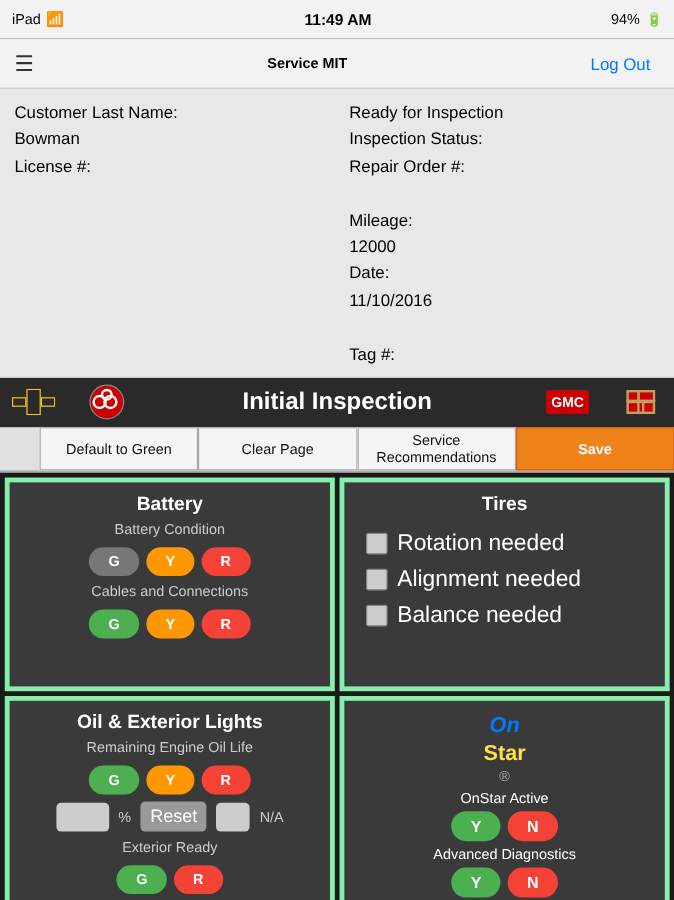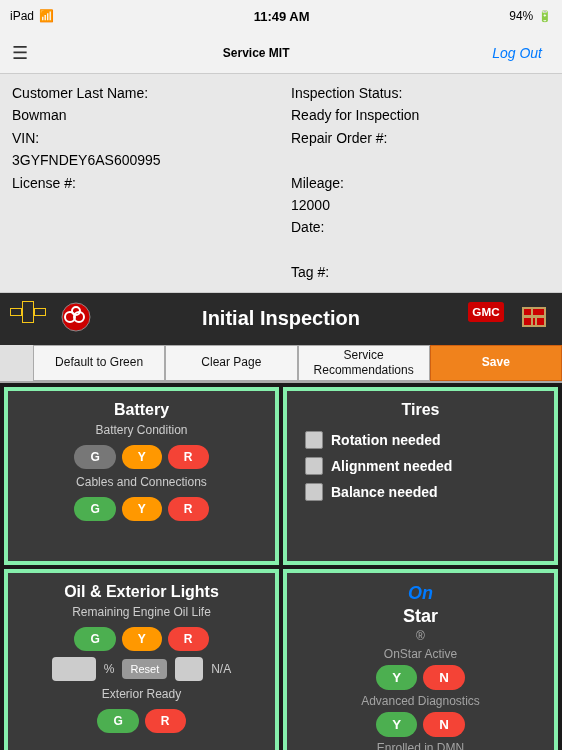--- a/index.html
+++ b/index.html
@@ -39,57 +39,56 @@
     }
     .hamburger { font-size: 18px; color: #333; cursor: pointer; }
     #nav-title { font-size: 12px; font-weight: 600; color: #000; }
     #logout-btn {
       background: none;
       border: none;
       color: #007aff;
       font-size: 14px;
       cursor: pointer;
       padding: 4px 8px;
-      font-style: italic;
     }
 
     
     #customer-info {
       background: #e8e8e8;
       padding: 8px 12px;
       border-bottom: 1px solid #ccc;
       font-size: 14px;
       line-height: 1.6;
     }
     .info-row { display: flex; gap: 20px; }
     .info-col { flex: 1; }
     .info-col span { display: block; }
 
     
     #brand-header {
       background: #2a2a2a;
       display: flex;
       align-items: center;
       justify-content: center;
-      gap: 12px;
+      gap: 25px;
       padding: 8px 10px;
-      height: 52px;
+      height: 41px;
     }
     #brand-title {
       font-size: 20px;
       font-weight: bold;
       color: white;
       flex: 1;
       text-align: center;
     }
     .brand-logo {
       width: 36px;
       height: 36px;
       display: flex;
-      align-items: flex-start;
+      align-items: center;
       justify-content: center;
     }
 
     
     #toolbar {
       display: flex;
       background: #e0e0e0;
       border-bottom: 2px solid #aaa;
       height: 38px;
       padding-left: 33px;
@@ -181,22 +180,22 @@
     .check-box {
       width: 18px;
       height: 18px;
       background: #ccc;
       border: 1px solid #888;
       border-radius: 2px;
       flex-shrink: 0;
     }
     .check-label {
       color: white;
-      font-size: 14px;
-      font-weight: 700;
+      font-size: 19px;
+      font-weight: 400;
     }
 
     
     .percent-row {
       display: flex;
       align-items: center;
       gap: 8px;
       justify-content: center;
       margin-bottom: 6px;
     }
@@ -205,21 +204,21 @@
       width: 44px;
       height: 24px;
       border-radius: 4px;
     }
     .reset-btn {
       background: #999;
       color: white;
       border: none;
       border-radius: 4px;
       padding: 4px 8px;
-      font-size: 11px;
+      font-size: 15px;
       cursor: pointer;
     }
     .na-box {
       background: #ccc;
       width: 28px;
       height: 24px;
       border-radius: 4px;
     }
     .percent-label {
       color: #ccc;
@@ -239,21 +238,21 @@
     .yn-group {
       display: flex;
       gap: 6px;
       justify-content: center;
       margin-bottom: 4px;
     }
     .btn-y-green { background: #4caf50; color: white; border: none; border-radius: 14px; padding: 5px 16px; font-weight: bold; cursor: pointer; }
     .btn-n-red { background: #f44336; color: white; border: none; border-radius: 14px; padding: 5px 16px; font-weight: bold; cursor: pointer; }
     .yn-label {
       font-size: 12px;
-      color: #a3a3a3;
+      color: #ffffff;
       text-align: center;
       margin-bottom: 4px;
     }
   </style>
 </head>
 <body>
 
 <div id="status-bar">
   <div class="status-left">
     <span>iPad</span>
@@ -271,40 +270,37 @@
   <span id="nav-title">Service MIT</span>
   <button id="logout-btn">Log Out</button>
 </div>
 
 <div id="customer-info">
   <div class="info-row">
     <div class="info-col">
       <span>Customer Last Name:</span>
       <span>Bowman</span>
       <span>
-        <span>VIN:</span>
-        <span>3GYFNDEY6AS600995</span>
-      </span>
-      <span>
         <span>License #:</span>
         <span></span>
       </span>
     </div>
     <div class="info-col">
+      <span>Ready for Inspection</span>
       <span>Inspection Status:</span>
-      <span>Ready for Inspection</span>
       <span>
         <span>Repair Order #:</span>
         <span></span>
         &nbsp;&nbsp;&nbsp;
         <span>Mileage:</span>
         <span>12000</span>
       </span>
       <span>
         <span>Date:</span>
+        <span>11/10/2016</span>
         &nbsp;&nbsp;&nbsp;&nbsp;&nbsp;
         <span>Tag #:</span>
         <span></span>
       </span>
     </div>
   </div>
 </div>
 
 <div id="brand-header">
 
@@ -410,21 +406,21 @@
     <div class="card-subtitle">Exterior Ready</div>
     <div class="toggle-group">
       <button class="toggle-btn btn-green">G</button>
       <button class="toggle-btn btn-red">R</button>
     </div>
   </div>
 
   <div class="grid-card">
     <div class="onstar-header">
       <span style="color:#007aff;font-weight:bold;font-size:18px;font-style:italic;">On</span>
-      <span style="color:#ffffff;font-weight:bold;font-size:18px;">Star</span>
+      <span style="color:#fde047;font-weight:bold;font-size:18px;">Star</span>
       <span style="color:#aaa;font-size:12px;vertical-align:super;">®</span>
     </div>
     <div class="yn-label">OnStar Active</div>
     <div class="yn-group">
       <button class="btn-y-green">Y</button>
       <button class="btn-n-red">N</button>
     </div>
     <div class="yn-label">Advanced Diagnostics</div>
     <div class="yn-group">
       <button class="btn-y-green">Y</button>

